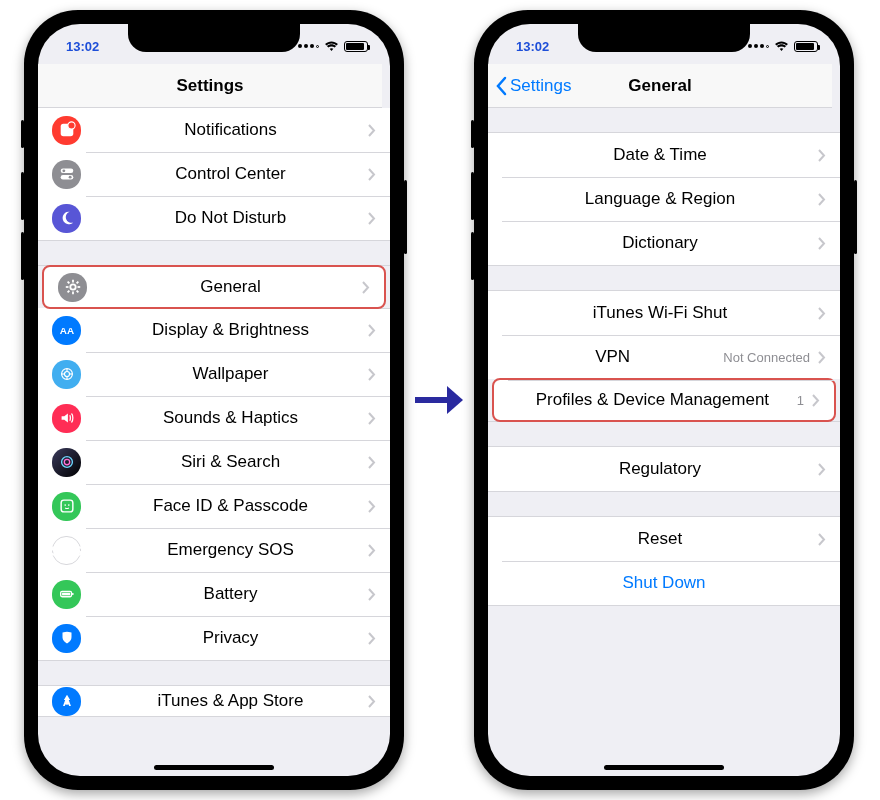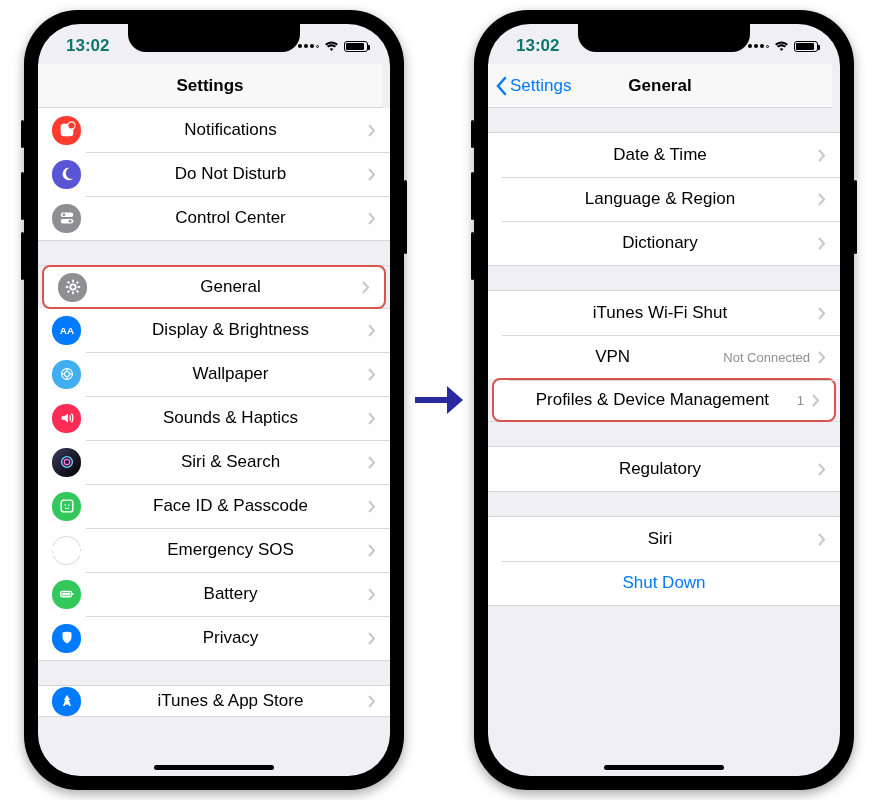--- a/index.html
+++ b/index.html
@@ -49,21 +49,21 @@
   }
   .btn-silent{left:-3px;top:110px;width:3px;height:28px;}
   .btn-vol1  {left:-3px;top:162px;width:3px;height:48px;}
   .btn-vol2  {left:-3px;top:222px;width:3px;height:48px;}
   .btn-power {right:-3px;top:170px;width:3px;height:74px;}
 
   
   .statusbar{
     position:absolute;top:0;left:0;right:0;height:40px;
     display:flex;align-items:center;justify-content:space-between;
-    padding:4px 22px 0 28px;font-size:17px;font-weight:600;color:#0f766e;
+    padding:4px 22px 0 28px;font-size:13px;font-weight:600;color:#1d4ed8;
     z-index:5;
   }
   .sb-right{display:flex;align-items:center;gap:5px;}
   .cell-dots{display:flex;gap:2px;align-items:center;}
   .cell-dots span{width:4px;height:4px;border-radius:50%;background:#000;}
   .cell-dots span.hollow{background:transparent;border:1px solid #000;width:3px;height:3px;}
   .wifi{width:15px;height:11px;display:block;}
   .battery{width:24px;height:11px;border:1px solid #000;border-radius:3px;position:relative;}
   .battery::after{content:"";position:absolute;right:-3px;top:3px;width:2px;height:5px;background:#000;border-radius:0 1px 1px 0;}
   .battery i{display:block;margin:1px;width:80%;height:calc(100% - 2px);background:#000;border-radius:1px;}
@@ -185,42 +185,42 @@
               </svg>
           </span>
           <span class="label">Notifications</span>
           <span class="chev">
               <svg viewBox="0 0 8 13">
                 <path d="M1 1l5 5.5L1 12" fill="none" stroke="currentColor" stroke-width="2"></path>
               </svg>
             </span>
         </div>
         <div class="row">
-          <span class="icon ic-dnd">
-            <svg class="ic-inner" viewBox="0 0 20 20">
-                <path d="M13 3a7 7 0 1 0 4 12 6 6 0 0 1-4-12z" fill="#fff"></path>
-              </svg>
-          </span>
-          <span class="label">Do Not Disturb</span>
-          <span class="chev">
-              <svg viewBox="0 0 8 13">
-                <path d="M1 1l5 5.5L1 12" fill="none" stroke="currentColor" stroke-width="2"></path>
-              </svg>
-            </span>
-        </div>
-        <div class="row">
           <span class="icon ic-cc">
             <svg class="ic-inner" viewBox="0 0 20 20">
                 <rect x="3" y="4" width="14" height="5" rx="2.5" fill="#fff"></rect>
                 <circle cx="6.5" cy="6.5" r="1.6" fill="#8e8e93"></circle>
                 <rect x="3" y="11" width="14" height="5" rx="2.5" fill="#fff"></rect>
                 <circle cx="13.5" cy="13.5" r="1.6" fill="#8e8e93"></circle>
               </svg>
           </span>
           <span class="label">Control Center</span>
+          <span class="chev">
+              <svg viewBox="0 0 8 13">
+                <path d="M1 1l5 5.5L1 12" fill="none" stroke="currentColor" stroke-width="2"></path>
+              </svg>
+            </span>
+        </div>
+        <div class="row">
+          <span class="icon ic-dnd">
+            <svg class="ic-inner" viewBox="0 0 20 20">
+                <path d="M13 3a7 7 0 1 0 4 12 6 6 0 0 1-4-12z" fill="#fff"></path>
+              </svg>
+          </span>
+          <span class="label">Do Not Disturb</span>
           <span class="chev">
               <svg viewBox="0 0 8 13">
                 <path d="M1 1l5 5.5L1 12" fill="none" stroke="currentColor" stroke-width="2"></path>
               </svg>
             </span>
         </div>
       </div>
 
       <div class="grp-spacer"></div>
 
@@ -502,21 +502,21 @@
                 <path d="M1 1l5 5.5L1 12" fill="none" stroke="currentColor" stroke-width="2"></path>
               </svg>
             </span>
         </div>
       </div>
 
       <div class="grp-spacer"></div>
 
       <div class="group">
         <div class="row no-icon">
-          <span class="label">Siri</span>
+          <span class="label">Reset</span>
           <span class="chev">
               <svg viewBox="0 0 8 13">
                 <path d="M1 1l5 5.5L1 12" fill="none" stroke="currentColor" stroke-width="2"></path>
               </svg>
             </span>
         </div>
         <div class="row no-icon link">
           <span class="label">Shut Down</span>
         </div>
       </div>

